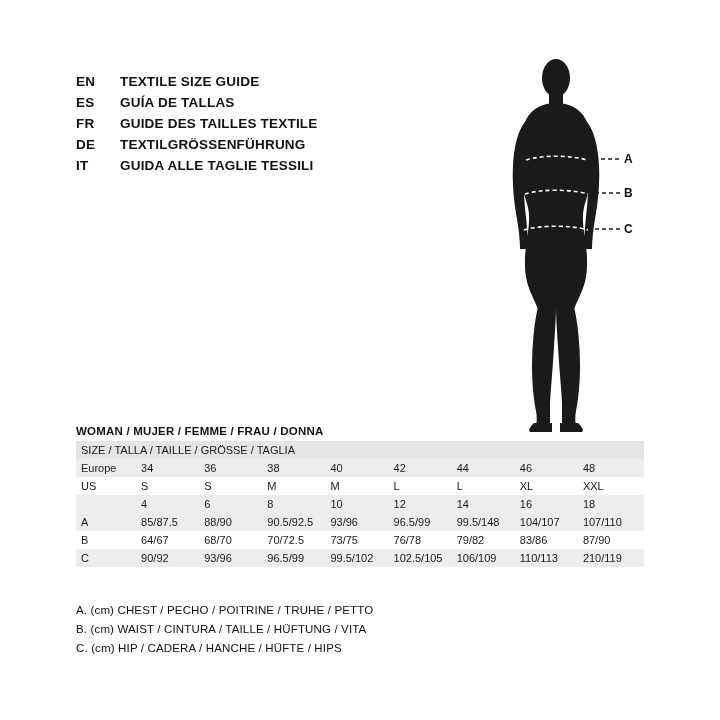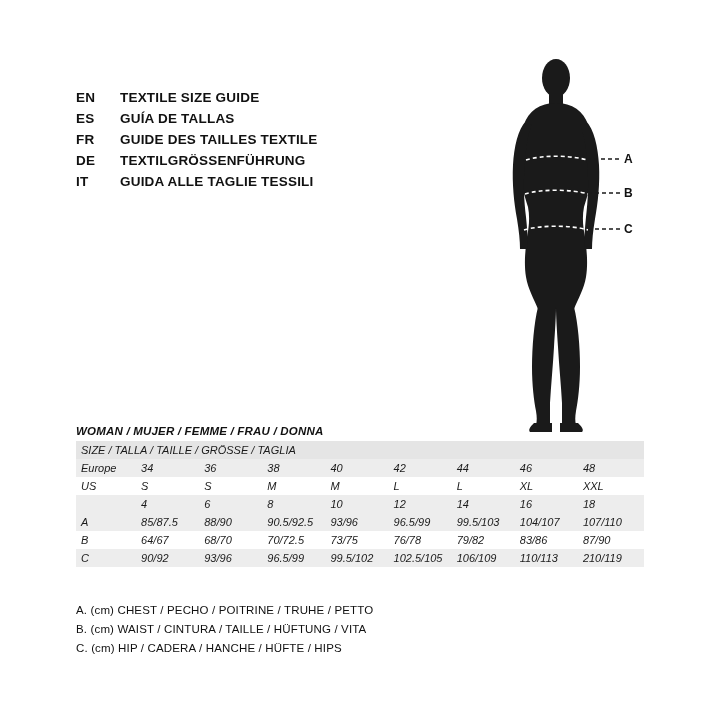--- a/index.html
+++ b/index.html
@@ -29,21 +29,20 @@
     margin-bottom: 2px;
     height: 19px;
   }
   .title-lang {
     width: 44px;
     flex: 0 0 44px;
     font-size: 13.5px;
     font-weight: bold;
     letter-spacing: 0.2px;
     color: #111;
-    margin-top: 16px;
   }
   .title-text {
     font-size: 13.5px;
     font-weight: bold;
     letter-spacing: 0.2px;
     color: #111;
     white-space: nowrap;
     text-align: right;
   }
 
@@ -67,21 +66,20 @@
     color: #111;
     letter-spacing: 0.3px;
   }
 
   
   .table-wrap {
     position: absolute;
     left: 76px;
     top: 425px;
     width: 568px;
-    font-style: italic;
   }
   .woman-label {
     font-size: 11.5px;
     font-weight: bold;
     letter-spacing: 0.2px;
     margin-bottom: 4px;
     color: #111;
   }
   table.size-table {
     border-collapse: collapse;
@@ -275,21 +273,21 @@
       </tr>
 
 
       <tr class="row-shade">
         <td class="cell-label">A</td>
         <td class="cell-val">85/87.5</td>
         <td class="cell-val">88/90</td>
         <td class="cell-val">90.5/92.5</td>
         <td class="cell-val">93/96</td>
         <td class="cell-val">96.5/99</td>
-        <td class="cell-val">99.5/103</td>
+        <td class="cell-val">99.5/148</td>
         <td class="cell-val">104/107</td>
         <td class="cell-val">107/110</td>
       </tr>
 
       <tr class="row-plain">
         <td class="cell-label">B</td>
         <td class="cell-val">64/67</td>
         <td class="cell-val">68/70</td>
         <td class="cell-val">70/72.5</td>
         <td class="cell-val">73/75</td>

